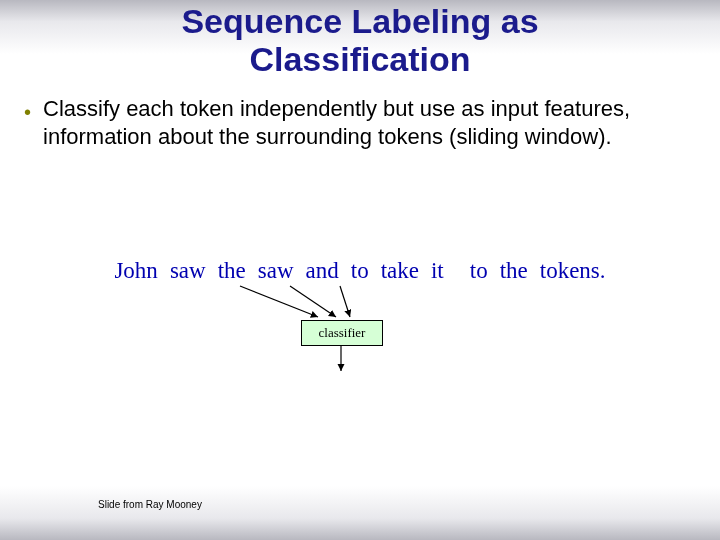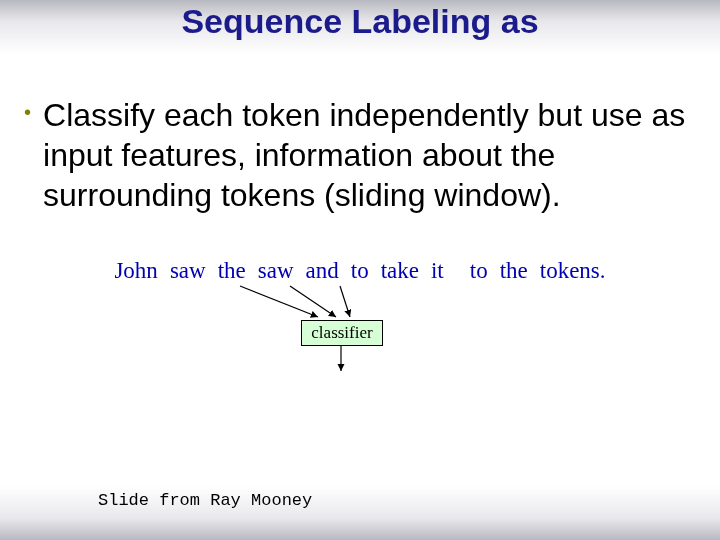--- a/index.html
+++ b/index.html
@@ -45,21 +45,21 @@
   }
   .bullet-dot {
     color: #808000;
     font-size: 20px;
     line-height: 34px;
     margin-right: 12px;
     margin-left: 0;
   }
   .bullet-text {
     font-family: Verdana, Geneva, sans-serif;
-    font-size: 32px;
+    font-size: 22px;
     line-height: 1.25;
     color: #000;
   }
   .sentence {
     position: absolute;
     top: 258px;
     left: 0;
     width: 720px;
   }
   .tokens {
@@ -79,21 +79,21 @@
   .classifier-box {
     position: absolute;
     top: 320px;
     left: 301px;
     width: 80px;
     height: 24px;
     border: 1px solid #000;
     background: #d6ffd6;
     text-align: center;
     font-family: "Times New Roman", Times, serif;
-    font-size: 17px;
+    font-size: 13px;
     line-height: 24px;
     color: #000;
   }
   .output-label {
     position: absolute;
     top: 374px;
     left: 0;
     width: 720px;
     text-align: left;
     font-family: "Times New Roman", Times, serif;
@@ -107,32 +107,33 @@
   svg.arrows {
     position: absolute;
     top: 0;
     left: 0;
     pointer-events: none;
   }
   .attribution {
     position: absolute;
     bottom: 30px;
     left: 98px;
-    font-family: Liberation Mono, monospace;
-    font-size: 17px;
+    font-family: Liberation Sans, sans-serif;
+    font-size: 10px;
     color: #000;
   }
 </style>
 </head>
 <body>
 
 <div class="slide">
 
   <div class="title">
     <span>Sequence Labeling as</span><br>
+    <span>Classification</span>
   </div>
 
   <div class="bullet-block">
     <div class="bullet-row">
       <div class="bullet-dot">•</div>
       <div class="bullet-text">Classify each token independently but use as input features, information about the surrounding tokens (sliding window).</div>
     </div>
   </div>
 
   <div class="sentence">

